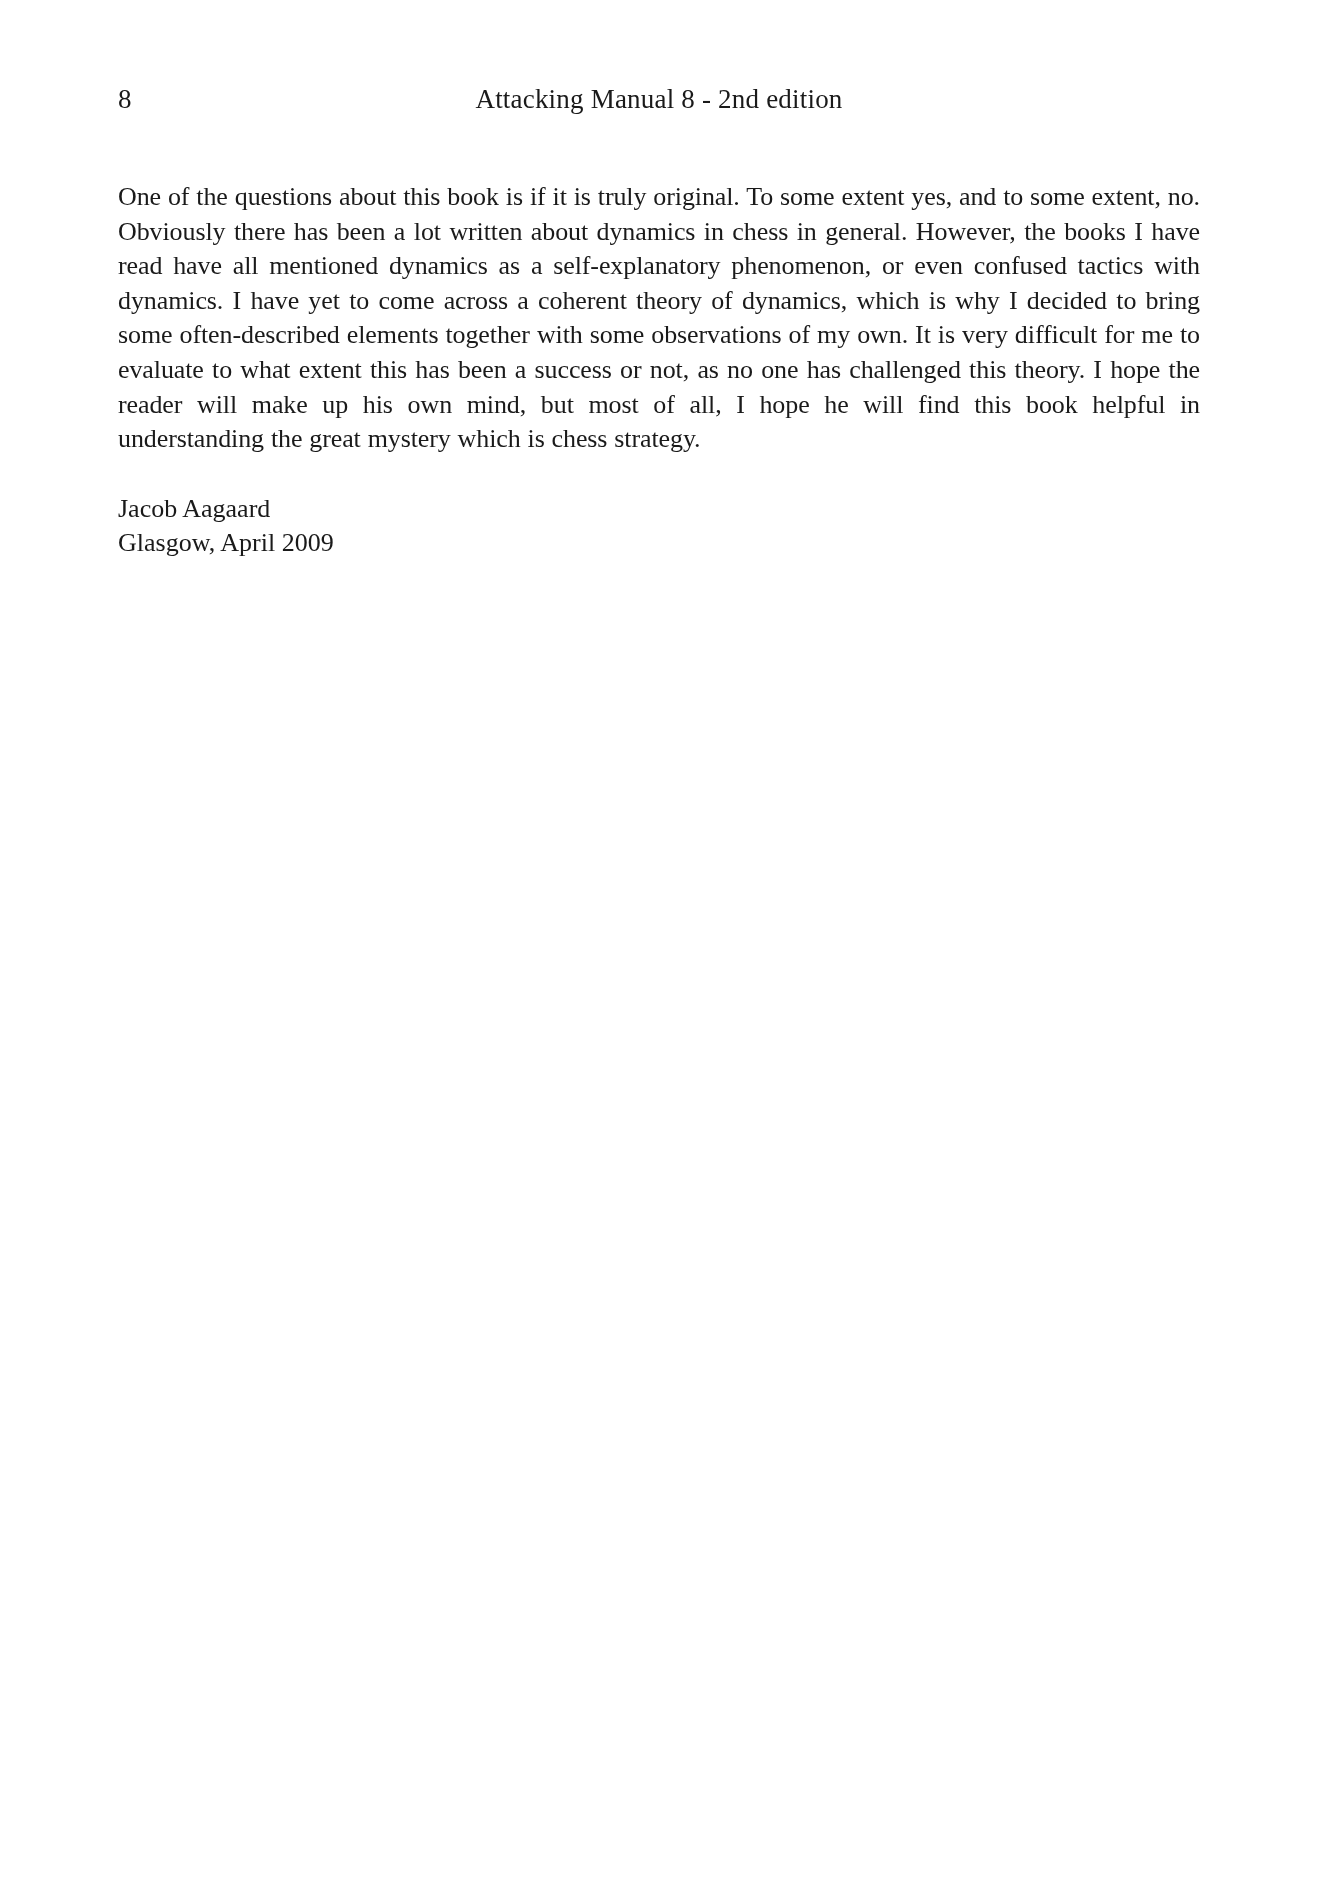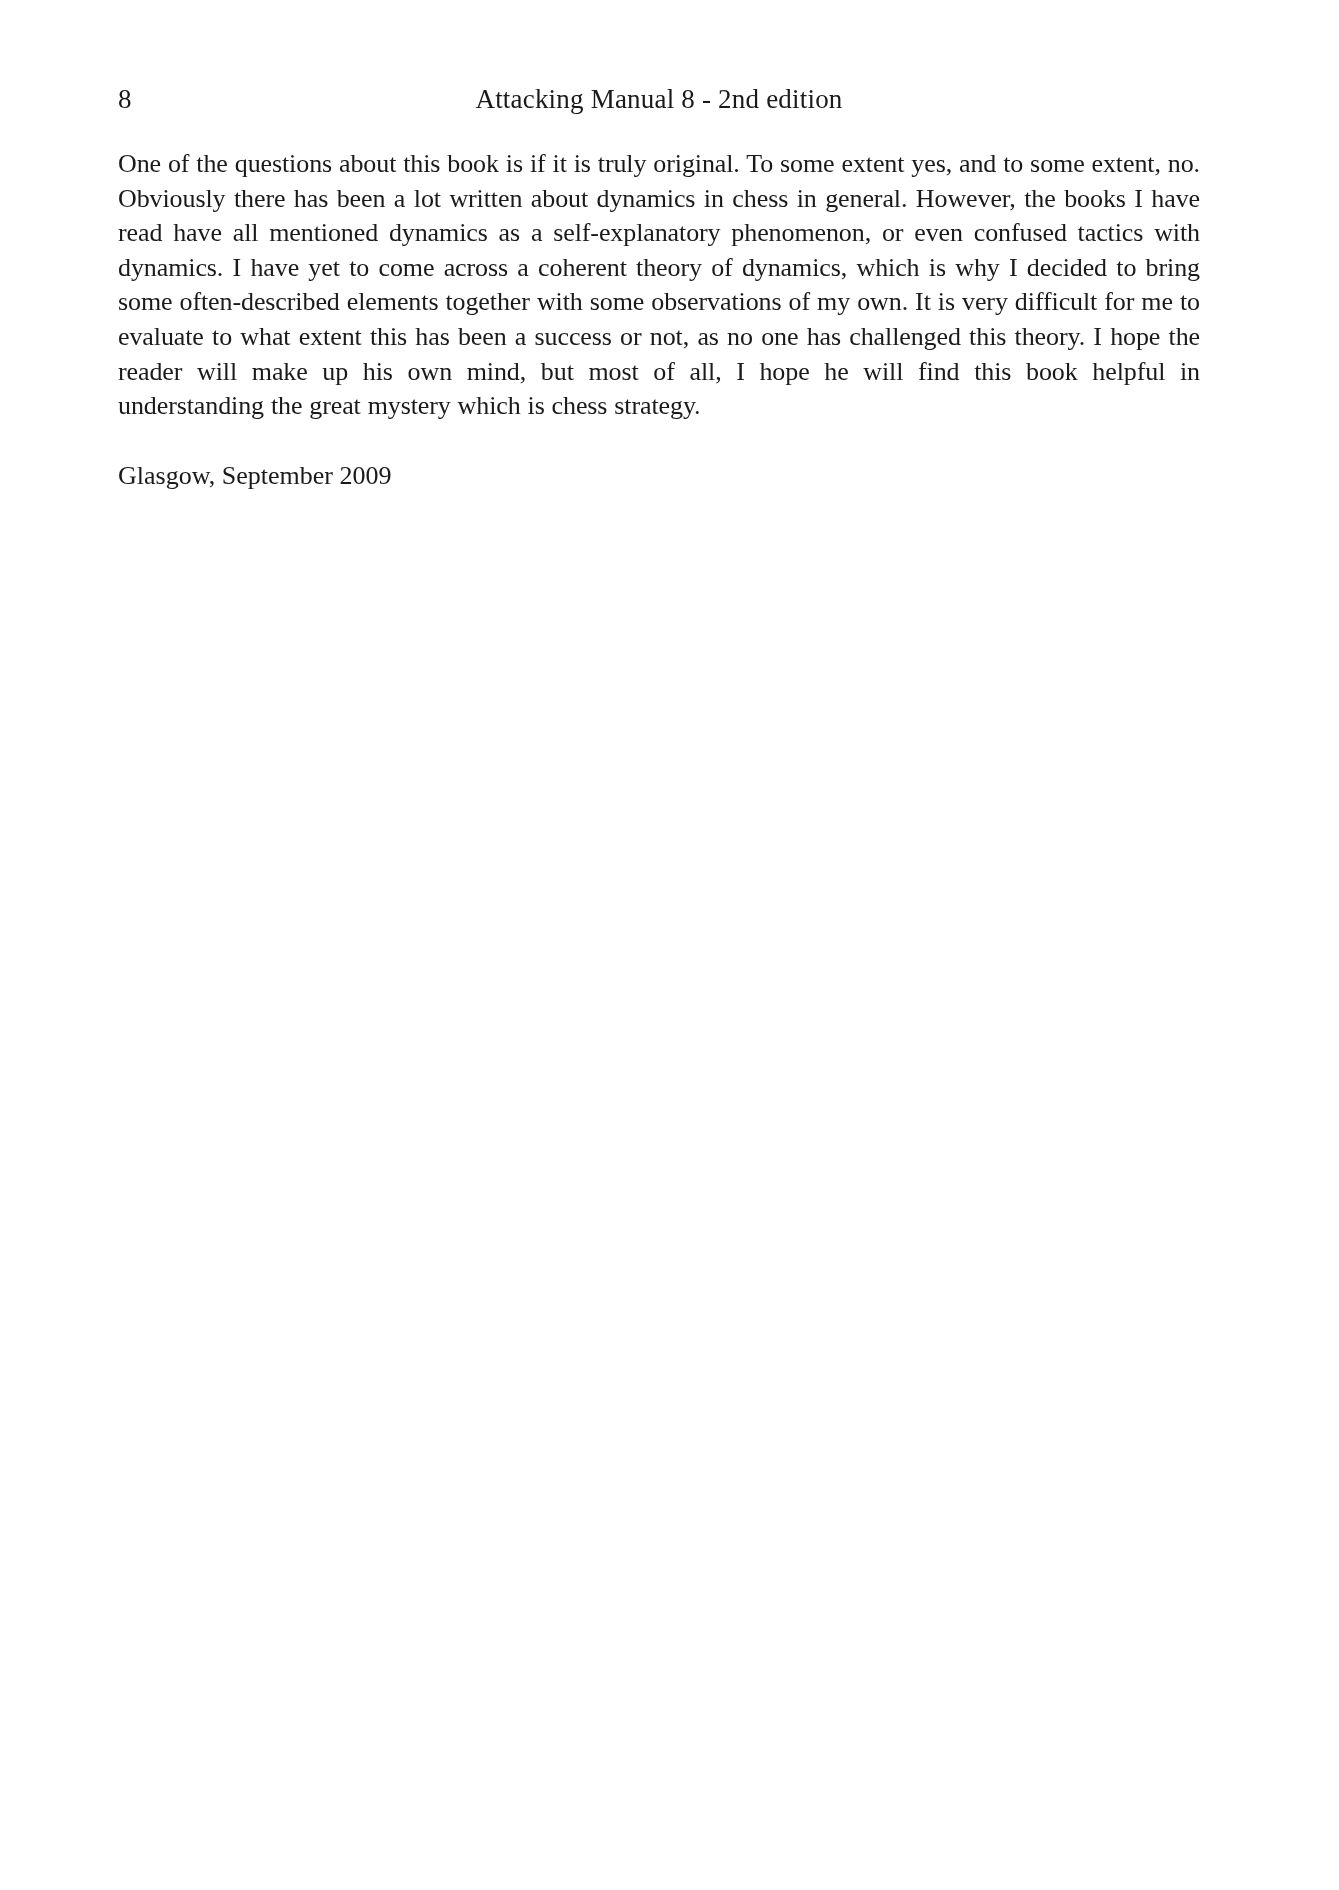--- a/index.html
+++ b/index.html
@@ -39,21 +39,21 @@
     top: 0;
   }
 
   .header-title {
     width: 100%;
     text-align: center;
     letter-spacing: 0.2px;
   }
 
   .preface-paragraph {
-    margin-top: 31px;
+    margin-top: 64px;
     font-size: 26px;
     line-height: 34.6px;
     text-align: justify;
     letter-spacing: -0.1px;
     word-spacing: 0.5px;
   }
 
   .signature-block {
     margin-top: 35px;
     font-size: 26px;
@@ -67,17 +67,18 @@
   <div class="content">
 
     <div class="running-header">
       <span class="page-number">8</span>
       <div class="header-title">Attacking Manual 8 - 2nd edition</div>
     </div>
 
     <p class="preface-paragraph">One of the questions about this book is if it is truly original. To some extent yes, and to some extent, no. Obviously there has been a lot written about dynamics in chess in general. However, the books I have read have all mentioned dynamics as a self-explanatory phenomenon, or even confused tactics with dynamics. I have yet to come across a coherent theory of dynamics, which is why I decided to bring some often-described elements together with some observations of my own. It is very difficult for me to evaluate to what extent this has been a success or not, as no one has challenged this theory. I hope the reader will make up his own mind, but most of all, I hope he will find this book helpful in understanding the great mystery which is chess strategy.</p>
 
     <div class="signature-block">
-      <div>Glasgow, September 2009</div>
+      <div>Jacob Aagaard</div>
+      <div>Glasgow, April 2009</div>
     </div>
 
   </div>
 </div>
 
 </body></html>

